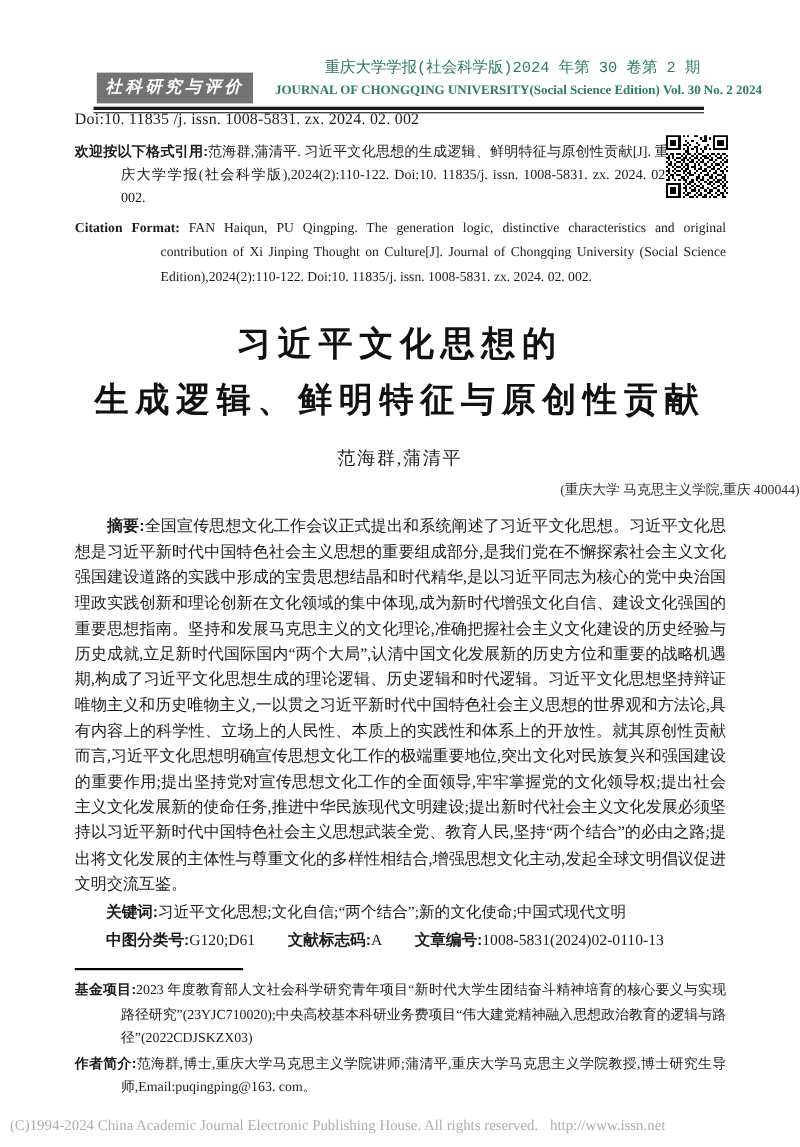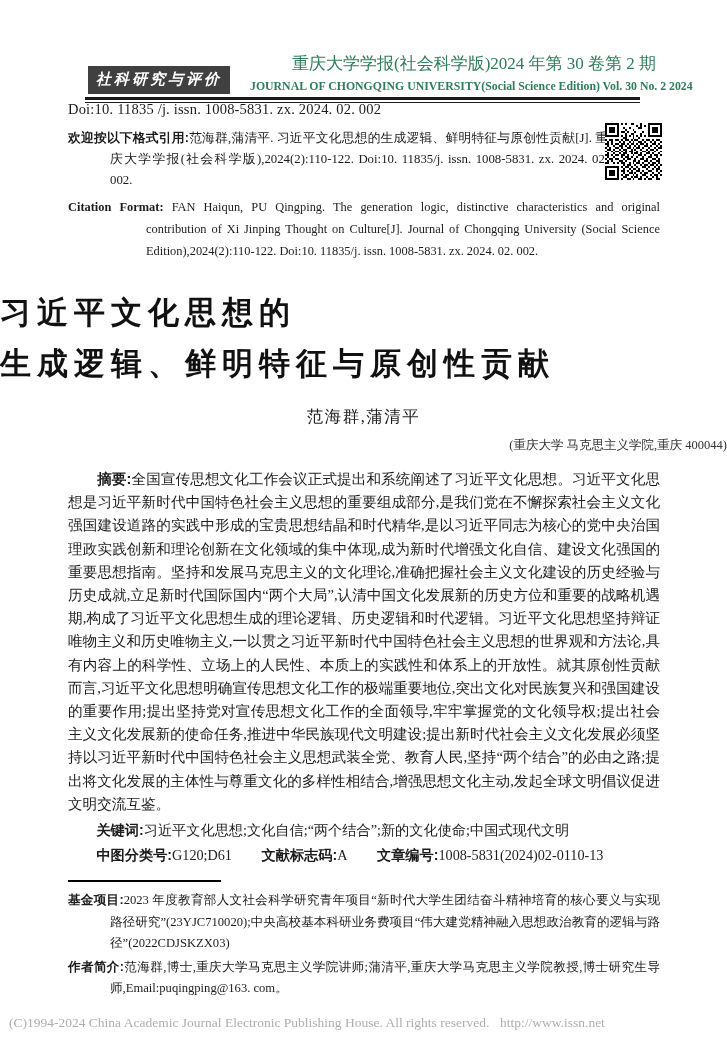--- a/index.html
+++ b/index.html
@@ -5,44 +5,44 @@
   html,body{margin:0;padding:0;}
   body{
     width:727px;height:1043px;position:relative;background:#ffffff;
     font-family:"Liberation Serif","DejaVu Serif",serif;
     color:#1c1c1c;overflow:hidden;
   }
   .page{position:absolute;inset:0;}
 
   
   .badge{
-    position:absolute;left:88px;top:66px;background:#404040;color:#ffffff;
+    position:absolute;left:88px;top:66px;background:#737373;color:#ffffff;
     font-size:15px;font-weight:bold;font-style:italic;letter-spacing:3px;
     padding:4px 8px 5px 8px;font-family:"Liberation Serif","DejaVu Serif",serif;
   }
   .head-lines{position:absolute;left:250px;top:52px;width:392px;color:#2e7d5b;}
-  .head-cn{display:flex;justify-content:flex-start;font-size:17px;
-    padding-left:42px;padding-right:2px;white-space:nowrap;}
+  .head-cn{display:flex;justify-content:center;font-size:14px;
+    padding-left:42px;padding-right:2px;white-space:nowrap;font-family:Liberation Mono, monospace;}
   .head-en{font-size:11.8px;font-weight:bold;text-align:right;margin-top:4px;white-space:nowrap;}
   .rule-thick{position:absolute;left:85px;right:87px;top:97px;height:3px;background:#1a1a1a;}
   .rule-thin{position:absolute;left:85px;right:87px;top:102px;height:1px;background:#1a1a1a;}
 
   
   .meta{position:absolute;left:68px;right:67px;top:101px;}
   .doi{font-size:14.5px;letter-spacing:0.2px;}
   .cite-cn{position:relative;margin-top:9px;font-size:12.8px;line-height:21px;
     padding-left:42px;text-indent:-42px;padding-right:52px;text-align:justify;}
   .cite-en{margin-top:5px;font-size:12.4px;line-height:22px;
     padding-left:78px;text-indent:-78px;text-align:justify;}
   .lab-hei{font-weight:bold;font-family:"Liberation Sans","DejaVu Sans",sans-serif;}
   .lab-serif{font-weight:bold;}
   .qr{position:absolute;right:-2px;top:-4px;width:57px;height:57px;}
 
   
-  .title{margin-top:287px;font-size:31px;font-weight:bold;
+  .title{margin-top:287px;text-align:center;font-size:31px;font-weight:bold;
     letter-spacing:6px;line-height:51px;color:#111;}
   .authors{text-align:center;margin-top:17px;font-size:16.5px;letter-spacing:1.5px;}
   .affil{text-align:right;margin-top:9px;font-size:12.5px;color:#333;}
 
   
   .abs-wrap{position:absolute;left:68px;right:67px;top:468px;}
   .abstract{font-size:14.6px;line-height:23.2px;text-align:justify;text-indent:2em;}
   .keywords{font-size:14.2px;line-height:23px;text-indent:2em;margin-top:3px;}
   .clcline{font-size:14.2px;line-height:23px;text-indent:2em;margin-top:2px;white-space:nowrap;}
   .clc-gap{display:inline-block;width:26px;}

